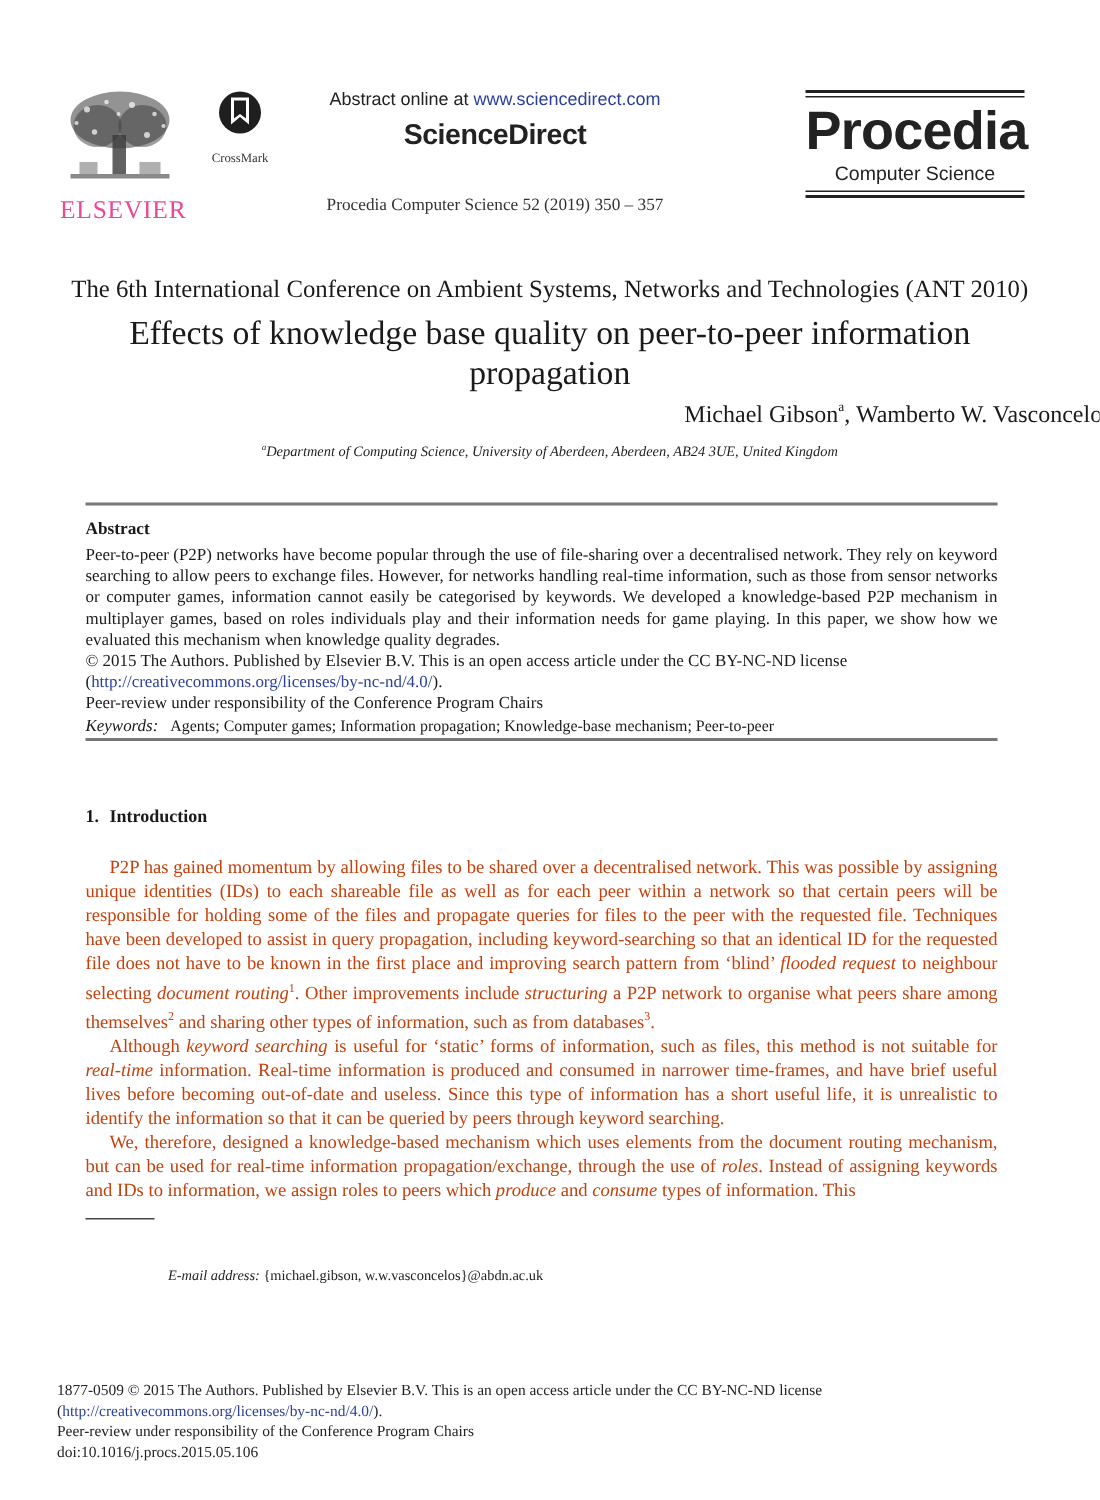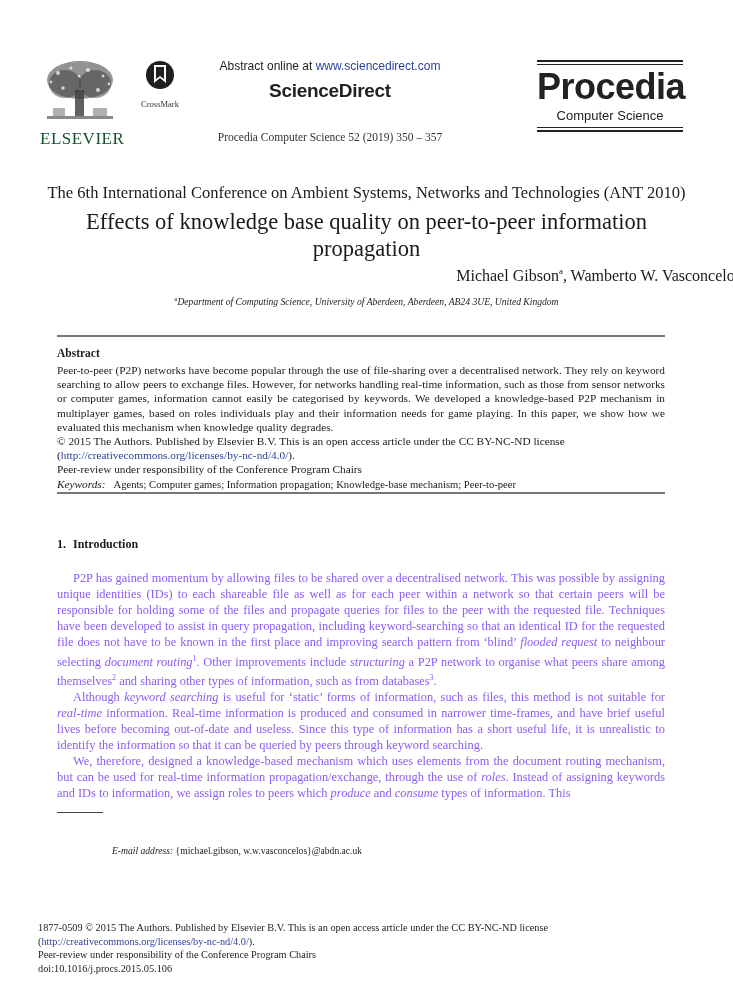--- a/index.html
+++ b/index.html
@@ -4,21 +4,21 @@
 <style>
   html, body { margin: 0; padding: 0; background: #ffffff; }
   body {
     width: 733px; height: 1000px; position: relative; overflow: hidden;
     font-family: "Liberation Serif", "DejaVu Serif", serif; color: #1a1a1a;
   }
   .abs { position: absolute; }
   
   .elsevier-logo { left: 40px; top: 58px; width: 80px; height: 88px; }
   .elsevier-tree { width: 74px; height: 66px; margin-left: 3px; }
-  .elsevier-word { font-family: "Liberation Serif", serif; font-size: 17px; letter-spacing: 0.5px; text-align: center; line-height: 18px; margin-top: 2px; color: #14532d; }
+  .elsevier-word { font-family: "Liberation Serif", serif; font-size: 17px; letter-spacing: 0.5px; text-align: center; line-height: 18px; margin-top: 2px; color: #ec4899; }
   .crossmark { left: 136px; top: 60px; width: 48px; text-align: center; }
   .crossmark-label { font-size: 8.5px; color: #333; font-family: "Liberation Serif", serif; margin-top: 1px; }
   .available { left: 200px; top: 59px; width: 260px; text-align: center; font-family: "Liberation Sans", sans-serif; font-size: 12px; color: #222; }
   .available a { color: #2b3f9a; text-decoration: none; }
   .sd-brand { left: 200px; top: 80px; width: 260px; text-align: center; font-family: "Liberation Sans", sans-serif; font-size: 19px; font-weight: bold; color: #222; letter-spacing: -0.3px; }
   .journal-line { left: 150px; top: 131px; width: 360px; text-align: center; font-size: 11.5px; color: #333; }
   .procedia-box { left: 537px; top: 60px; width: 146px; height: 80px; }
   .procedia-bar { height: 2px; background: #222; margin-bottom: 2px; }
   .procedia-word { font-family: "Liberation Sans", sans-serif; font-weight: bold; font-size: 36px; line-height: 38px; text-align: center; color: #222; letter-spacing: -0.5px; margin-top: 3px; }
   .procedia-sub { font-family: "Liberation Sans", sans-serif; font-size: 13px; text-align: center; color: #222; line-height: 16px; margin-bottom: 3px; margin-top: 2px; }
@@ -34,21 +34,21 @@
   .rule { left: 57px; width: 608px; height: 2px; background: #777; }
 
   .abstract-head { left: 57px; top: 347px; font-size: 11.5px; font-weight: bold; }
   .abstract-body { left: 57px; top: 363px; width: 608px; font-size: 11.3px; line-height: 14.2px; text-align: justify; color: #1a1a1a; }
   .abstract-body p { margin: 0; }
   .link { color: #2b3f9a; }
   .kw-label { font-style: italic; }
 
   .sec-head { left: 57px; top: 537px; font-size: 12px; font-weight: bold; }
   .sec-head .num { margin-right: 7px; }
-  .intro { left: 57px; top: 571px; width: 608px; font-size: 12.4px; line-height: 15.9px; text-align: justify; color: #8b5cf6; }
+  .intro { left: 57px; top: 571px; width: 608px; font-size: 12.4px; line-height: 15.9px; text-align: justify; color: #c2410c; }
   .intro p { margin: 0; text-indent: 16px; }
   .intro sup { font-size: 8px; vertical-align: 5px; }
 
   .fn-rule { left: 57px; top: 812px; width: 46px; height: 1px; background: #444; }
   .footnote { left: 72px; top: 845px; font-size: 9.6px; color: #222; margin-left: 40px; }
   .footnote .lbl { font-style: italic; }
 
   .footer { left: 38px; top: 921px; width: 560px; font-size: 10.3px; line-height: 13.6px; color: #222; }
   .footer div { white-space: nowrap; }
 </style>

